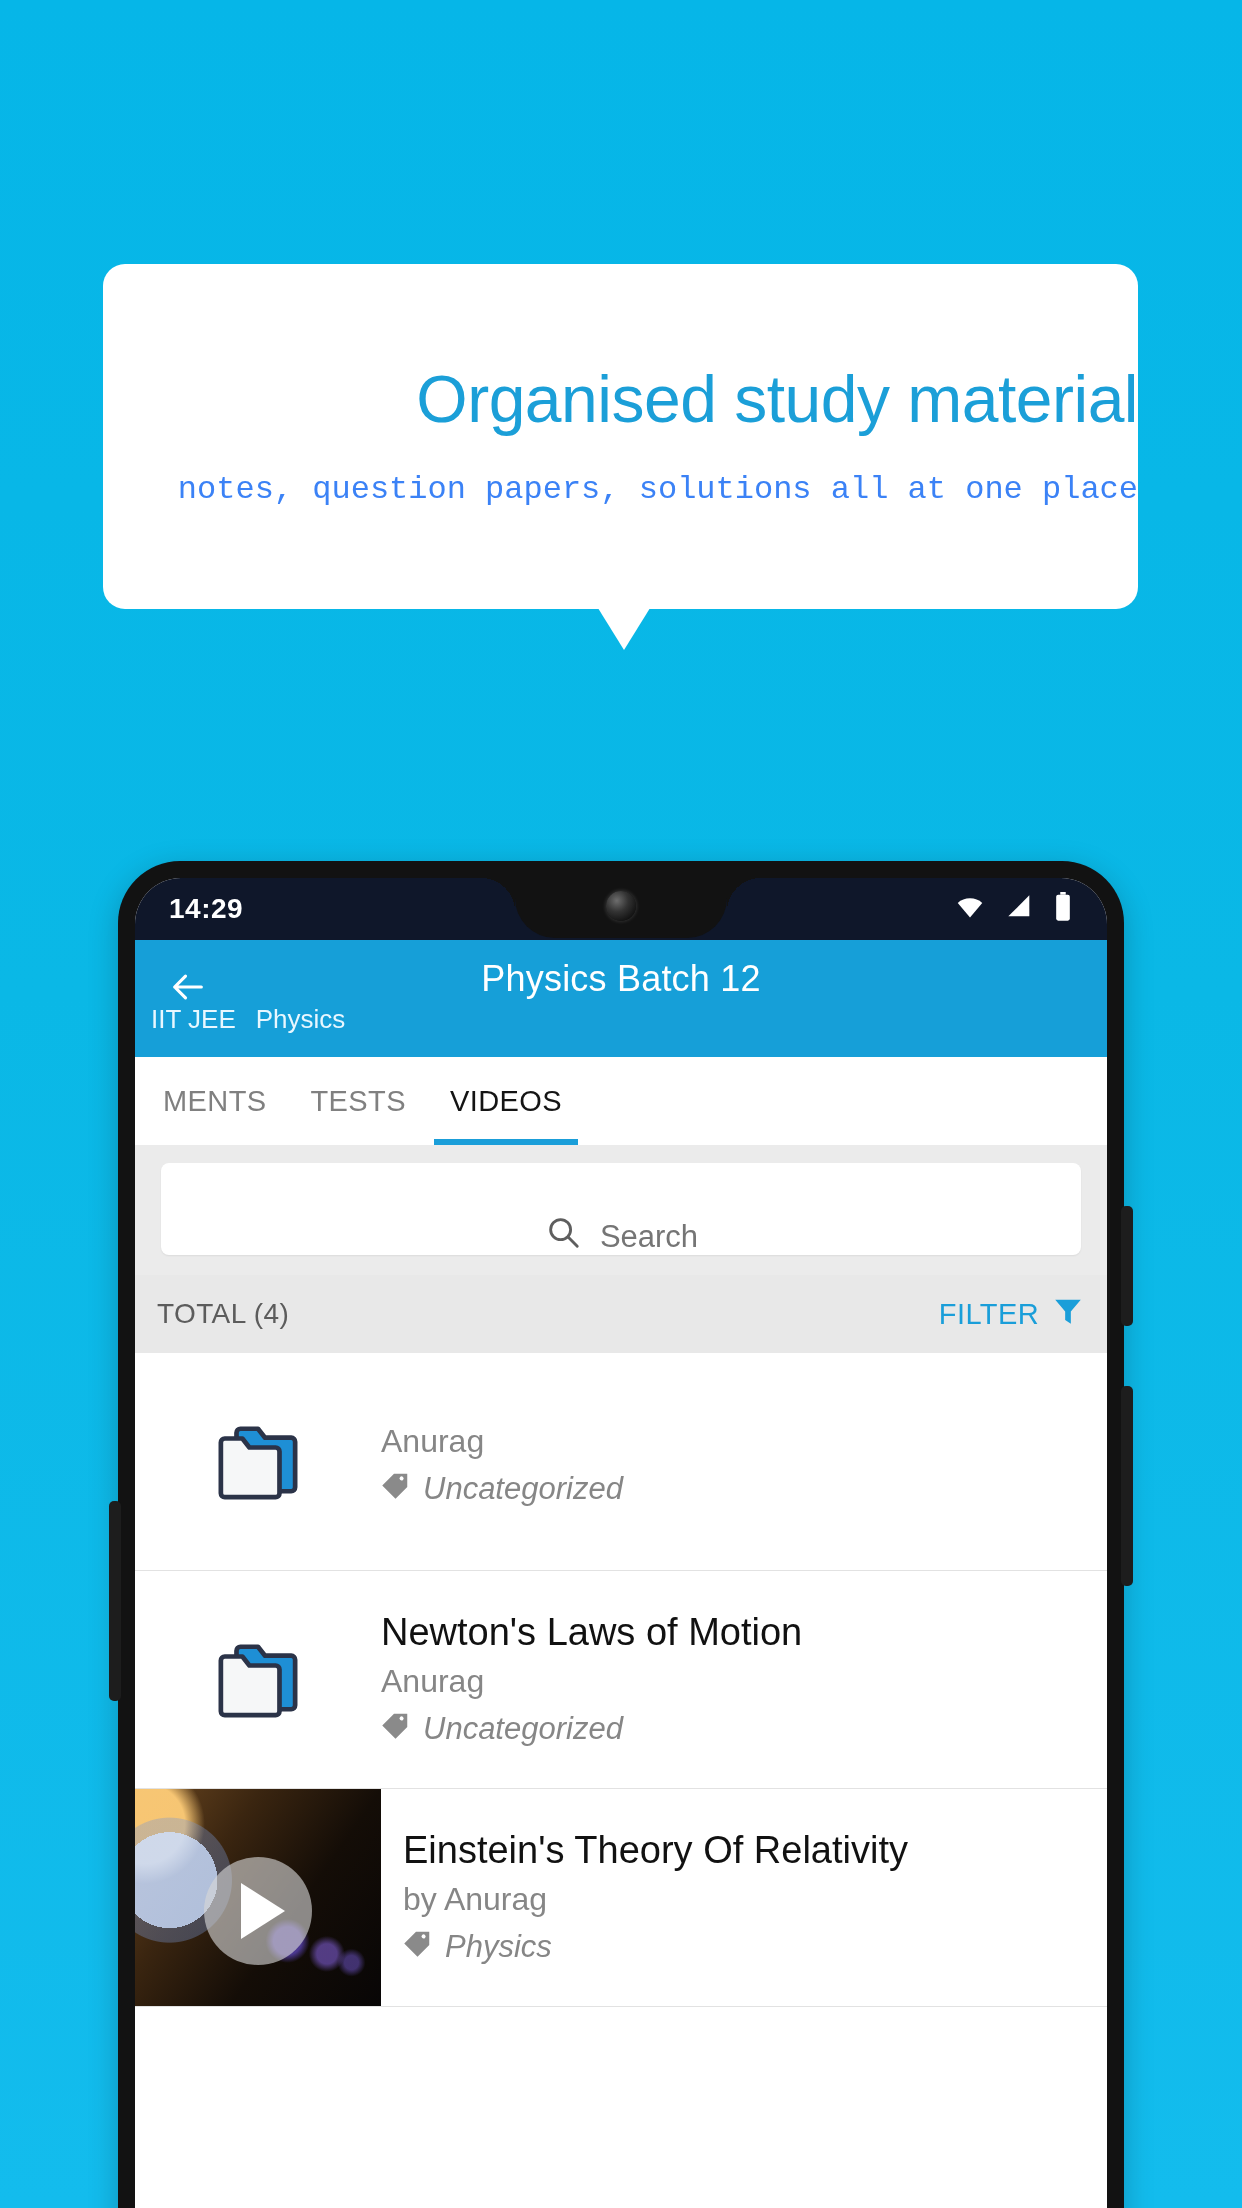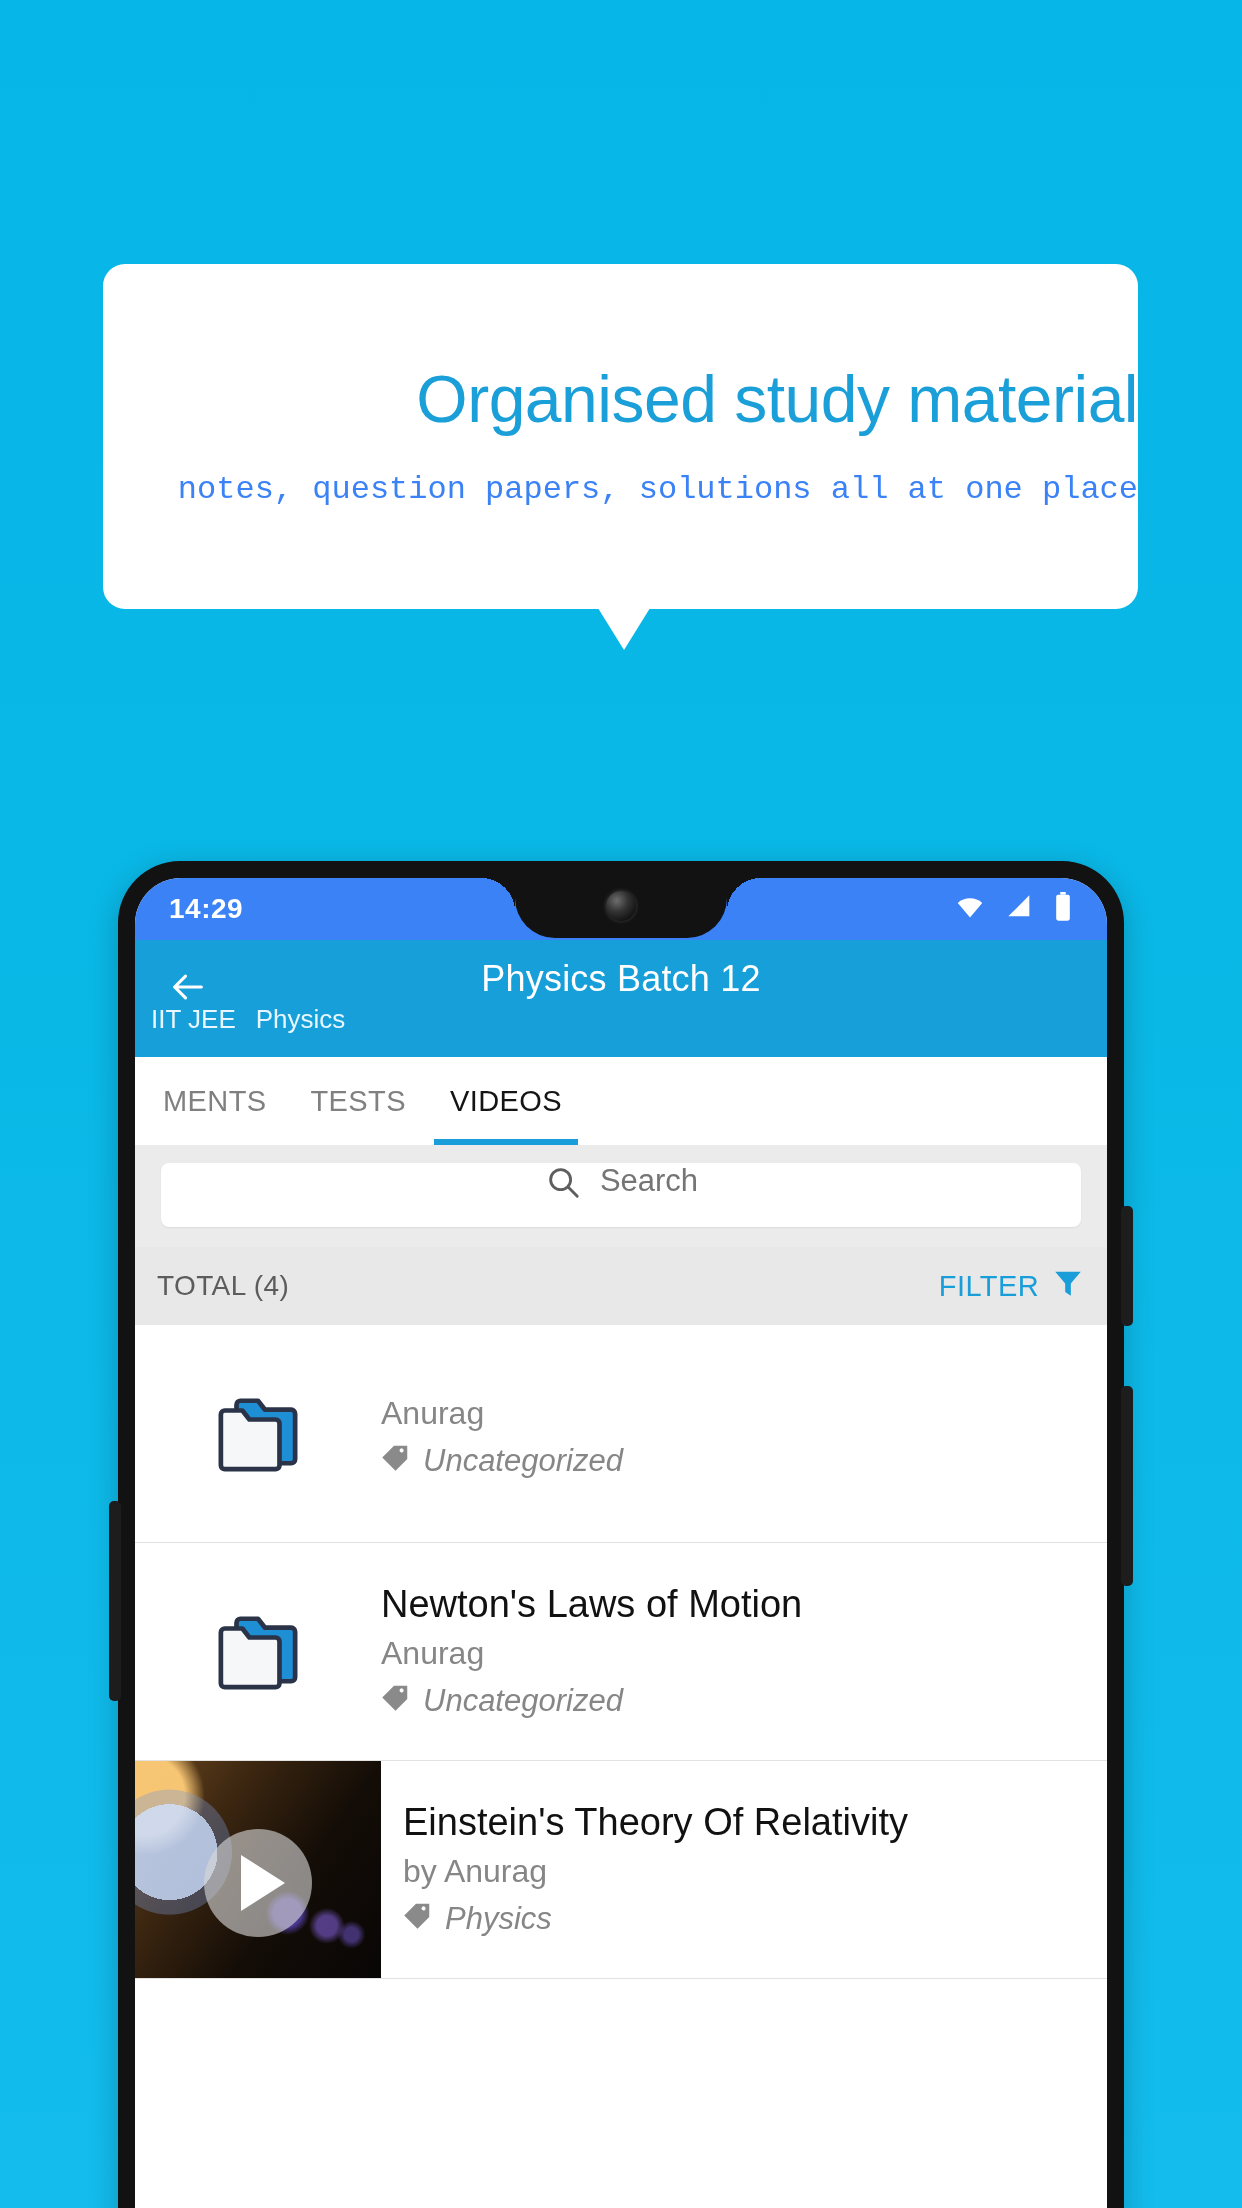--- a/index.html
+++ b/index.html
@@ -74,21 +74,21 @@
     width:100%; height:100%;
     background:#ffffff;
     border-radius:46px 46px 0 0;
     overflow:hidden;
   }
 
   
   .statusbar{
     position:relative;
     height:62px;
-    background:#3b82f6;
+    background:#0f172a;
     display:flex;
     align-items:center;
     justify-content:space-between;
     padding:0 34px;
     color:#ffffff;
   }
   .status-time{ font-size:28px; font-weight:700; letter-spacing:0.5px; }
   .status-icons{ display:flex; align-items:center; gap:18px; }
   .notch{
     position:absolute;
@@ -179,23 +179,23 @@
   }
 
   
   .search-wrap{
     background:#ebebeb;
     padding:18px 26px 20px 26px;
   }
   .search-box{
     background:#ffffff;
     border-radius:8px;
-    height:64px;
-    display:flex;
-    align-items:flex-start;
+    height:92px;
+    display:flex;
+    align-items:flex-end;
     justify-content:center;
     gap:18px;
     box-shadow:0 1px 2px rgba(0,0,0,0.07);
   }
   .search-ph{ font-size:31px; color:#757575; }
 
   
   .total-row{
     background:#e8e8e8;
     height:78px;

